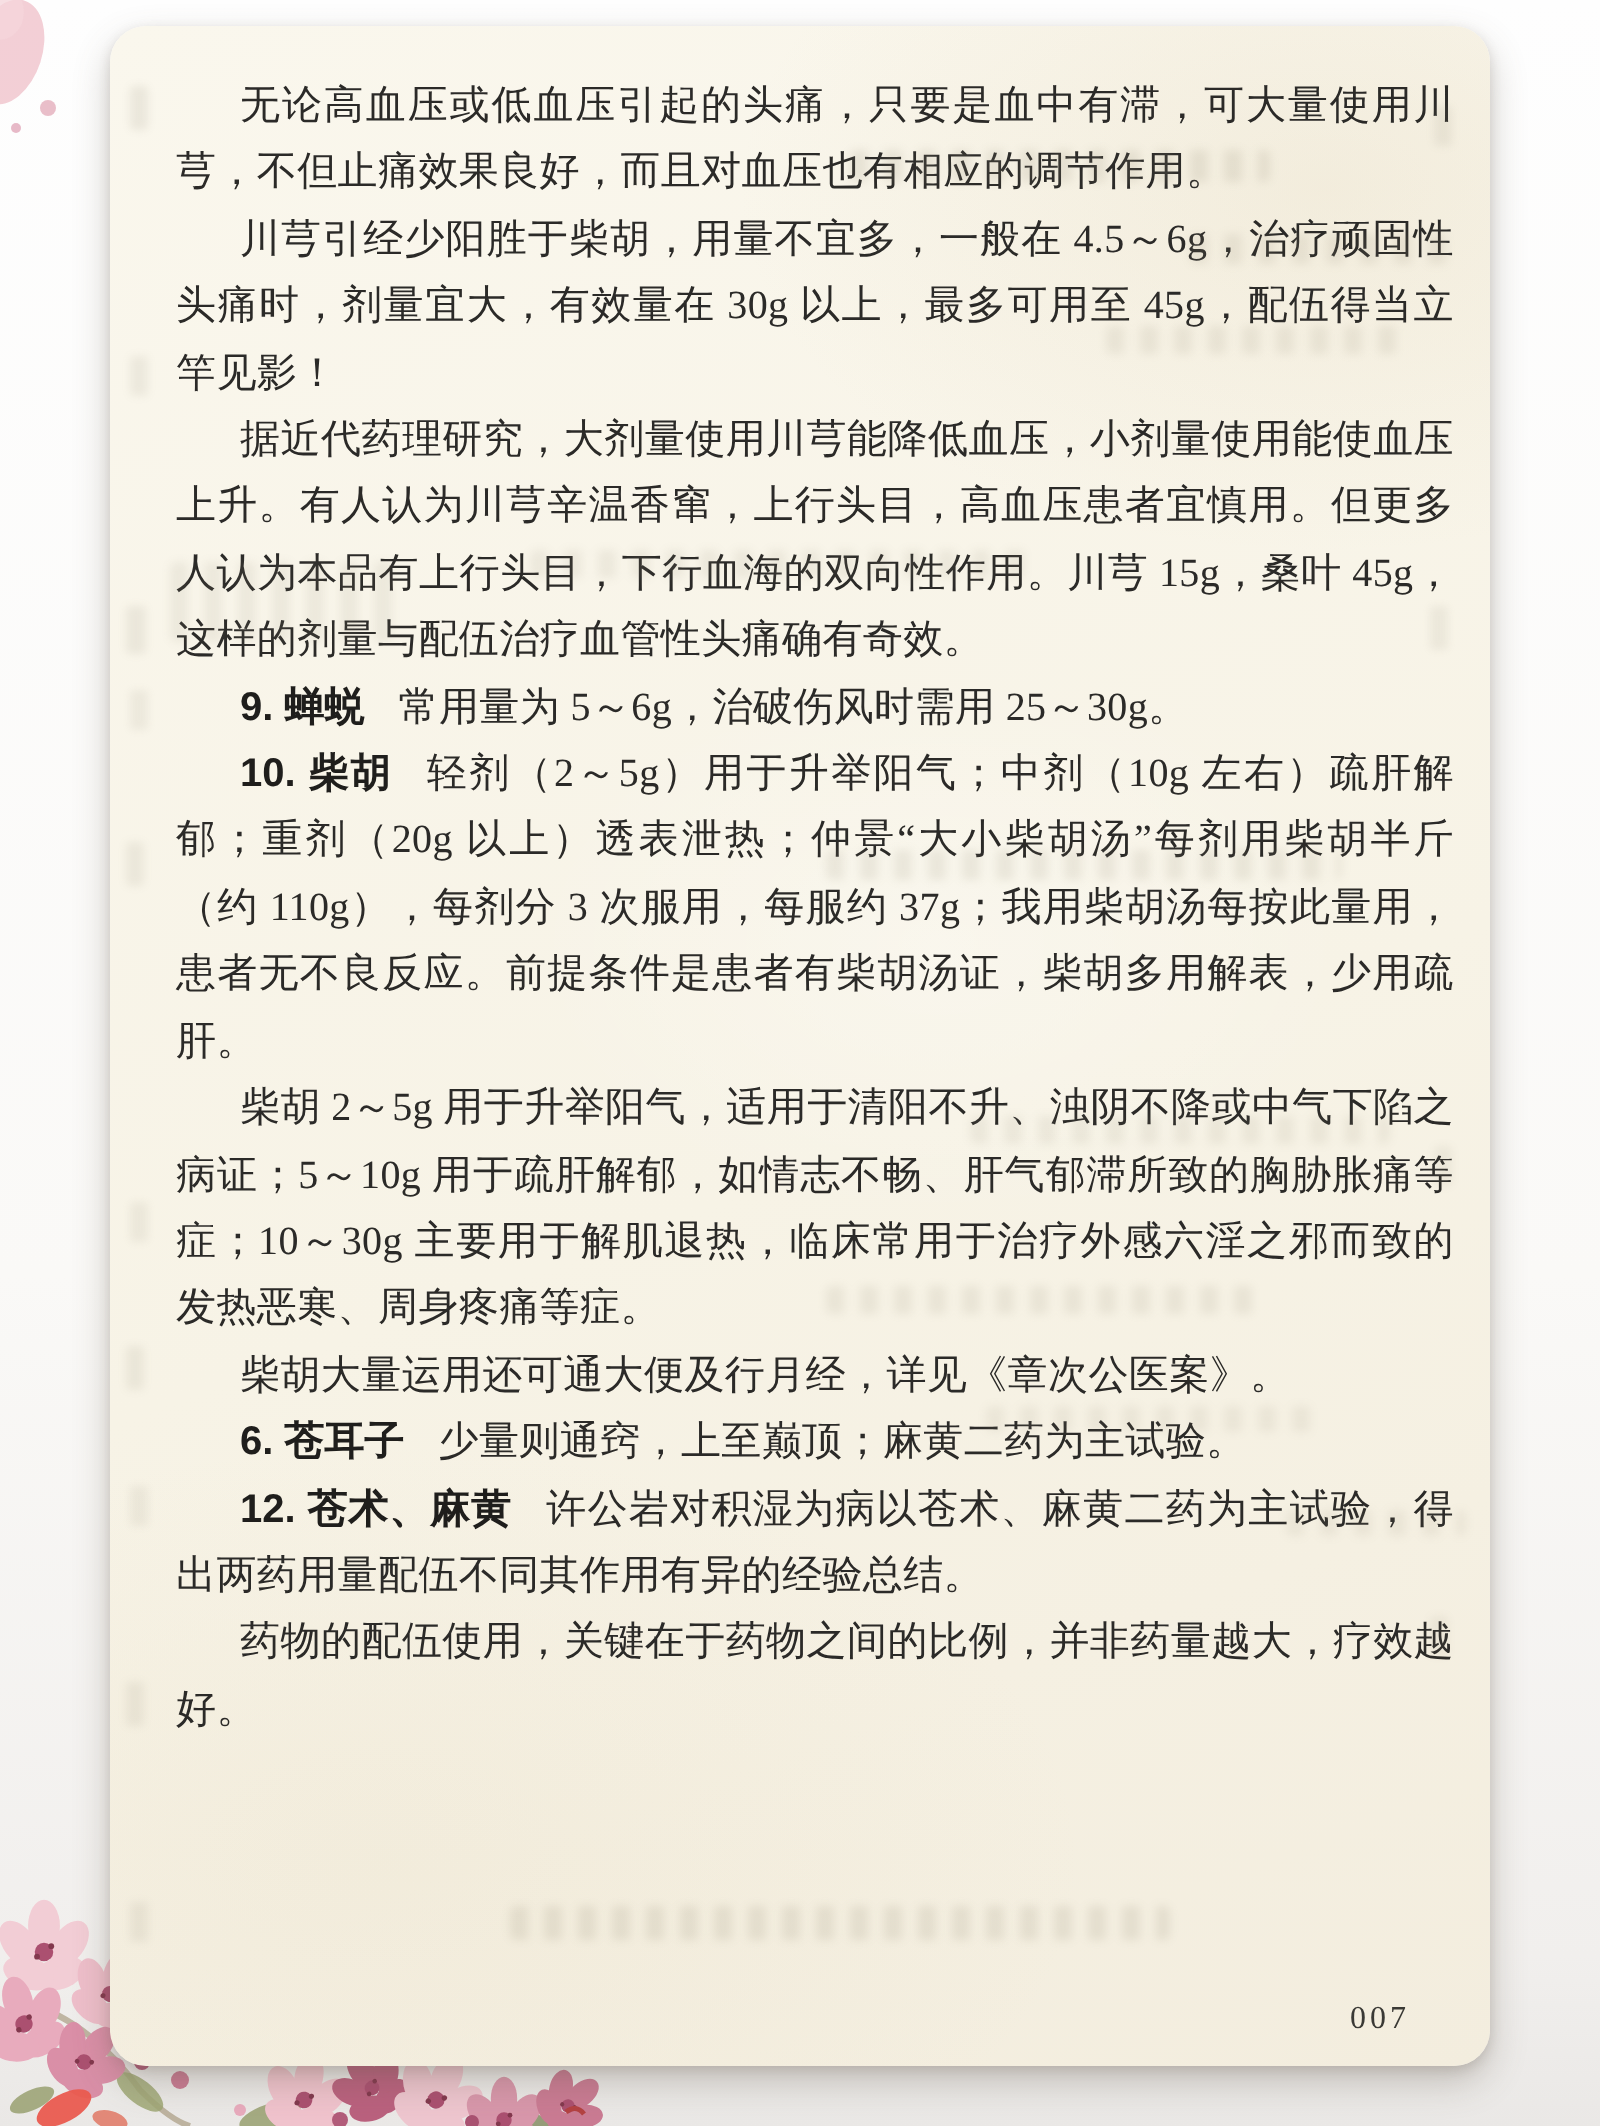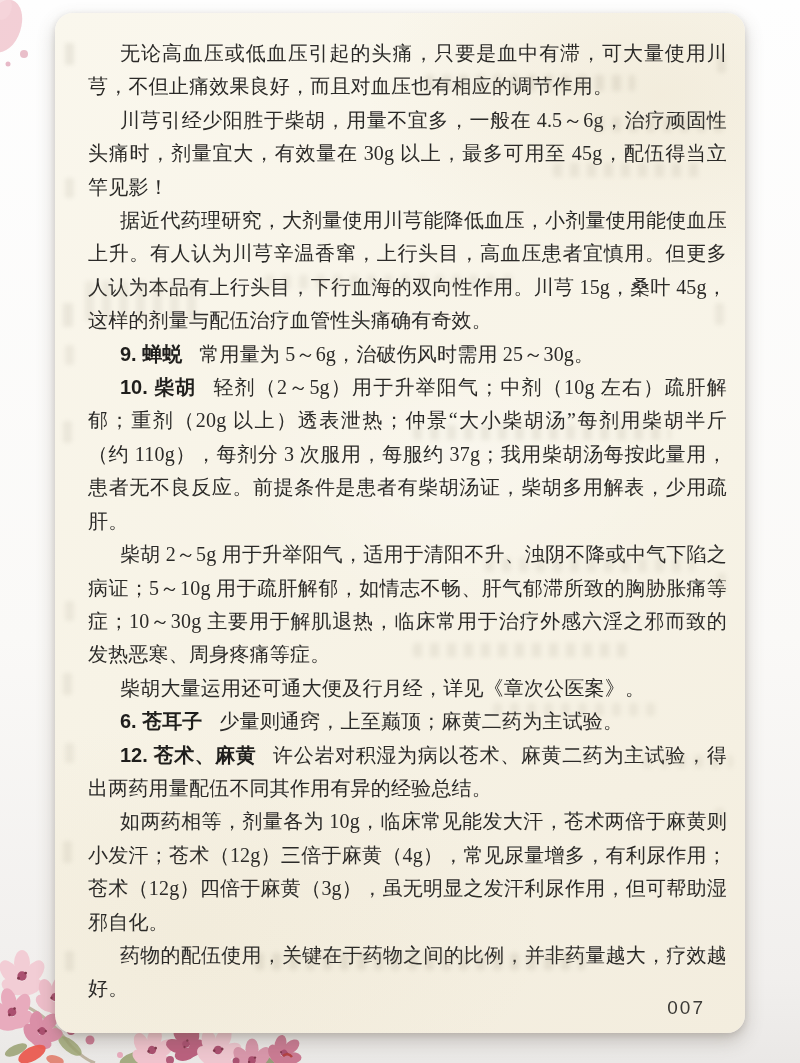--- a/index.html
+++ b/index.html
@@ -27,22 +27,22 @@
     text-align:justify;letter-spacing:.2px;
   }
   .page-text p{margin:0;text-indent:1.6em;}
   .heading{
     font-weight:700;margin-right:.85em;
     font-family:"Liberation Sans","DejaVu Sans",sans-serif;
     color:#1f1e1c;letter-spacing:0;
   }
   .page-number{
     position:absolute;right:40px;bottom:14px;
-    font-size:19px;color:#3a3935;letter-spacing:2px;
-    font-family:Liberation Sans, sans-serif;
+    font-size:16px;color:#3a3935;letter-spacing:2px;
+    font-family:Liberation Serif, serif;
   }
   
   .smudge{
     position:absolute;filter:blur(2.5px);border-radius:3px;
     background:repeating-linear-gradient(90deg, rgba(148,140,118,.55) 0 9px, rgba(0,0,0,0) 9px 17px);
   }
   .tick{
     position:absolute;filter:blur(2px);border-radius:2px;
     background:rgba(140,132,112,.45);
   }
@@ -136,19 +136,18 @@
     <div class="page-text">
         <p><span>无论高血压或低血压引起的头痛，只要是血中有滞，可大量使用川芎，不但止痛效果良好，而且对血压也有相应的调节作用。</span></p>
         <p><span>川芎引经少阳胜于柴胡，用量不宜多，一般在 4.5～6g，治疗顽固性头痛时，剂量宜大，有效量在 30g 以上，最多可用至 45g，配伍得当立竿见影！</span></p>
         <p><span>据近代药理研究，大剂量使用川芎能降低血压，小剂量使用能使血压上升。有人认为川芎辛温香窜，上行头目，高血压患者宜慎用。但更多人认为本品有上行头目，下行血海的双向性作用。川芎 15g，桑叶 45g，这样的剂量与配伍治疗血管性头痛确有奇效。</span></p>
         <p><b class="heading">9. 蝉蜕</b><span>常用量为 5～6g，治破伤风时需用 25～30g。</span></p>
         <p><b class="heading">10. 柴胡</b><span>轻剂（2～5g）用于升举阳气；中剂（10g 左右）疏肝解郁；重剂（20g 以上）透表泄热；仲景“大小柴胡汤”每剂用柴胡半斤（约 110g），每剂分 3 次服用，每服约 37g；我用柴胡汤每按此量用，患者无不良反应。前提条件是患者有柴胡汤证，柴胡多用解表，少用疏肝。</span></p>
         <p><span>柴胡 2～5g 用于升举阳气，适用于清阳不升、浊阴不降或中气下陷之病证；5～10g 用于疏肝解郁，如情志不畅、肝气郁滞所致的胸胁胀痛等症；10～30g 主要用于解肌退热，临床常用于治疗外感六淫之邪而致的发热恶寒、周身疼痛等症。</span></p>
         <p><span>柴胡大量运用还可通大便及行月经，详见《章次公医案》。</span></p>
         <p><b class="heading">6. 苍耳子</b><span>少量则通窍，上至巅顶；麻黄二药为主试验。</span></p>
         <p><b class="heading">12. 苍术、麻黄</b><span>许公岩对积湿为病以苍术、麻黄二药为主试验，得出两药用量配伍不同其作用有异的经验总结。</span></p>
-        <p><span>如两药相等，剂量各为 10g，临床常见能发大汗，苍术两倍于麻黄则小发汗；苍术（12g）三倍于麻黄（4g），常见尿量增多，有利尿作用；苍术（12g）四倍于麻黄（3g），虽无明显之发汗利尿作用，但可帮助湿邪自化。</span></p>
         <p><span>药物的配伍使用，关键在于药物之间的比例，并非药量越大，疗效越好。</span></p>
       </div>
 
     <div class="page-number">007</div>
   </div>
 </div>
 
 </body></html>

